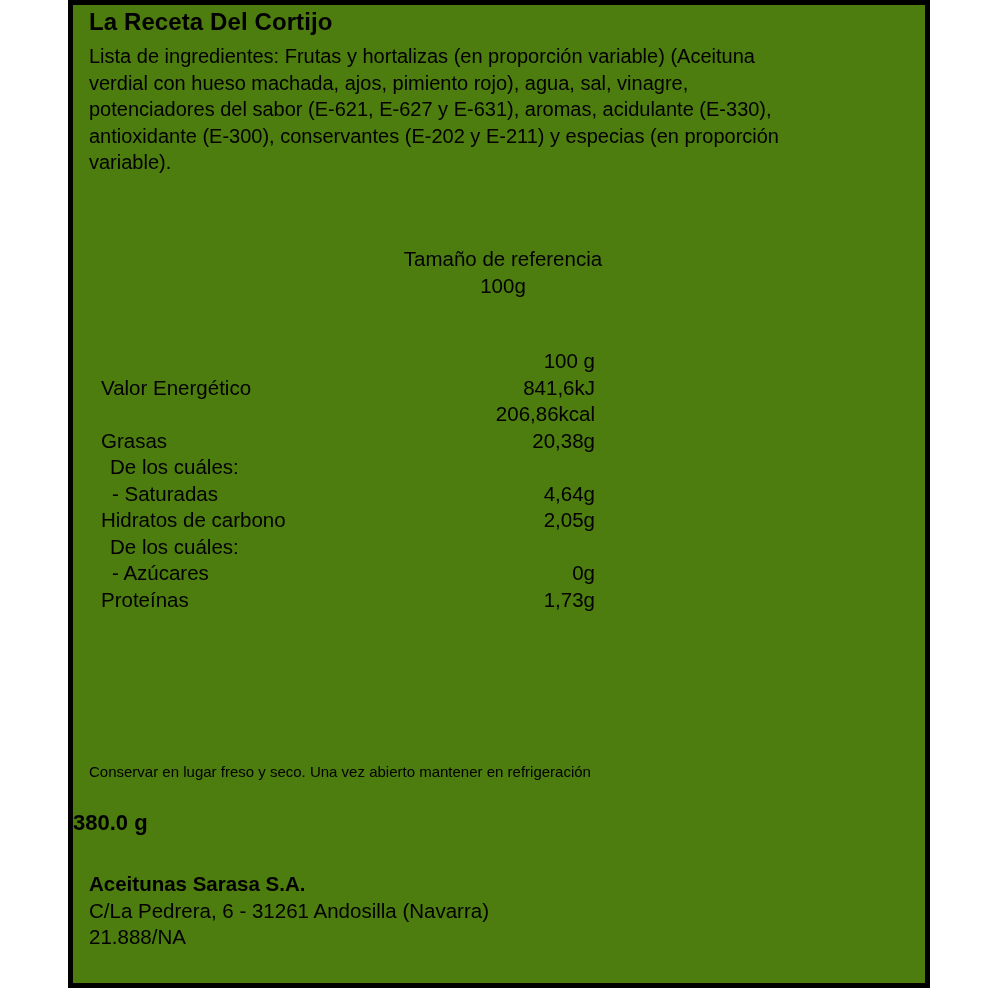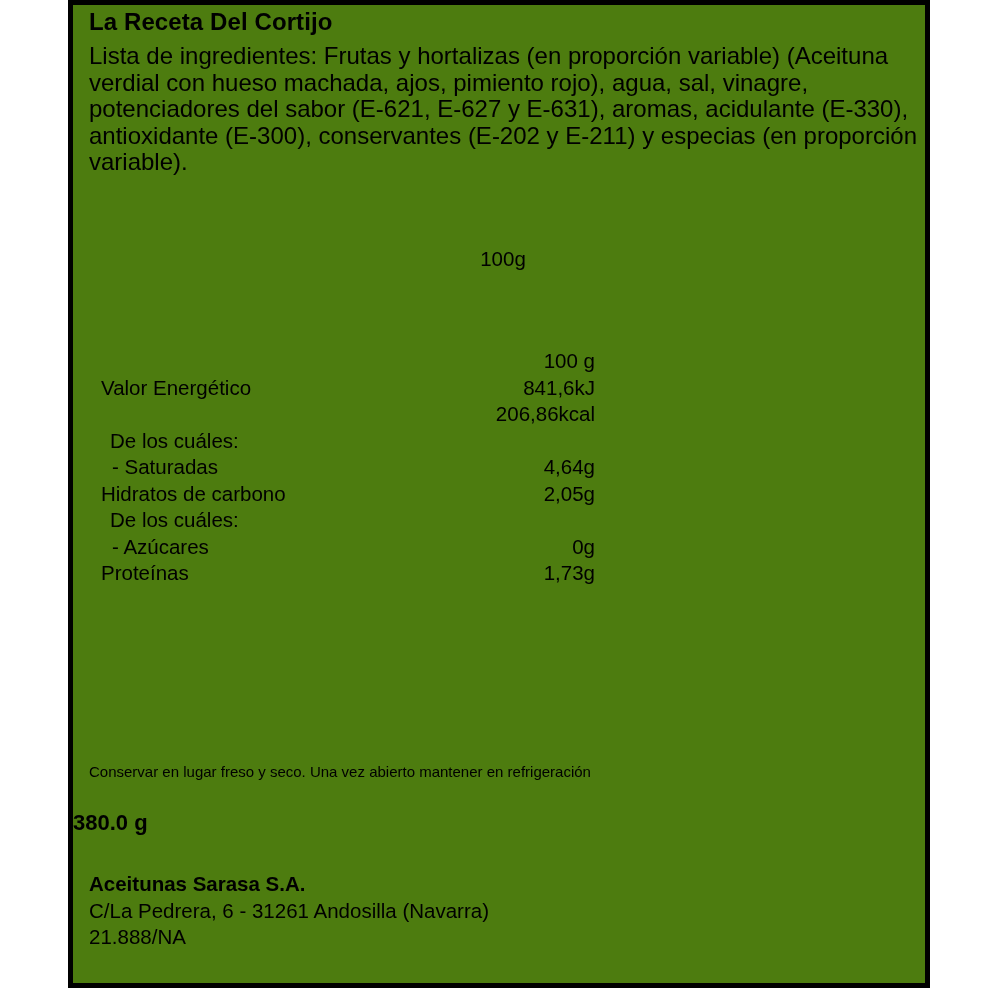--- a/index.html
+++ b/index.html
@@ -50,21 +50,21 @@
     font-weight: bold;
     letter-spacing: 0.1px;
     white-space: nowrap;
   }
 
   
   #ingredients-block {
     left: 16px;
     top: 38px;
     width: 830px;
-    font-size: 24px;
+    font-size: 20px;
     line-height: 26.5px;
   }
   #ingredients-block .ing-line {
     white-space: nowrap;
   }
 
   
   #reference-size {
     left: 300px;
     top: 240px;
@@ -148,39 +148,44 @@
 
     <div class="abs" id="ingredients-block">
       <div class="ing-line">Lista de ingredientes: Frutas y hortalizas (en proporción variable) (Aceituna</div>
       <div class="ing-line">verdial con hueso machada, ajos, pimiento rojo), agua, sal, vinagre,</div>
       <div class="ing-line">potenciadores del sabor (E-621, E-627 y E-631), aromas, acidulante (E-330),</div>
       <div class="ing-line">antioxidante (E-300), conservantes (E-202 y E-211) y especias (en proporción</div>
       <div class="ing-line">variable).</div>
     </div>
 
     <div class="abs" id="reference-size">
+      <div>Tamaño de referencia</div>
       <div>100g</div>
     </div>
 
     <div class="abs" id="nutrition-table">
 
       <div class="nut-row">
         <div class="nut-value">100 g</div>
       </div>
 
       <div class="nut-row">
         <div class="nut-label lvl0">Valor  Energético</div>
         <div class="nut-value">841,6kJ</div>
       </div>
 
       <div class="nut-row">
         <div class="nut-label lvl0"></div>
         <div class="nut-value">206,86kcal</div>
       </div>
 
+      <div class="nut-row">
+        <div class="nut-label lvl0">Grasas</div>
+        <div class="nut-value">20,38g</div>
+      </div>
 
       <div class="nut-row">
         <div class="nut-label lvl1">De los cuáles:</div>
         <div class="nut-value"></div>
       </div>
 
       <div class="nut-row">
         <div class="nut-label lvl2">- Saturadas</div>
         <div class="nut-value">4,64g</div>
       </div>

